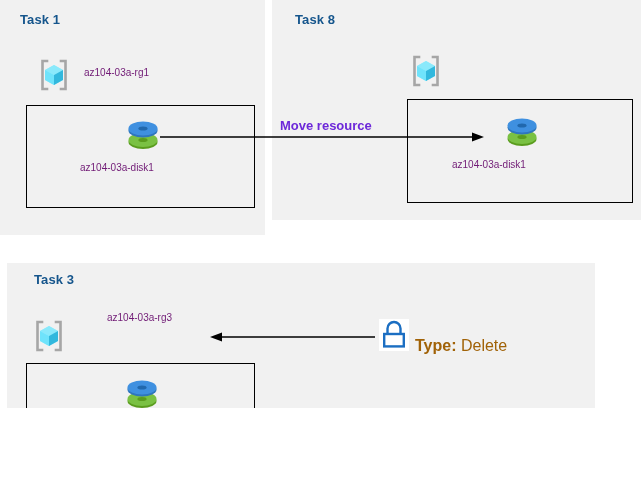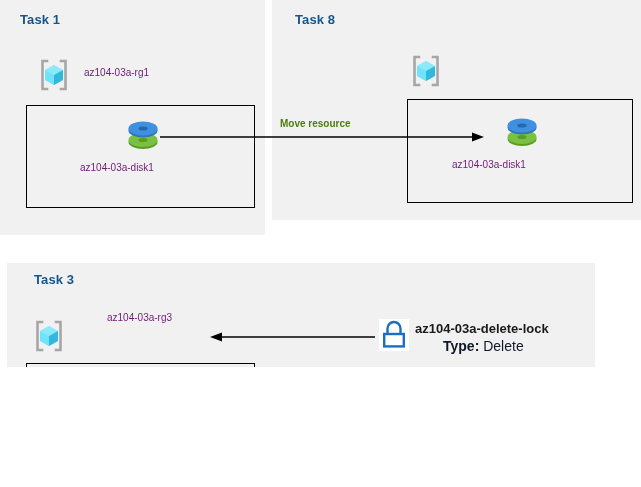--- a/index.html
+++ b/index.html
@@ -6,21 +6,21 @@
     margin: 0;
     padding: 0;
     background: #ffffff;
   }
   body {
     font-family: "Liberation Sans", sans-serif;
   }
   #canvas {
     position: relative;
     width: 641px;
-    height: 367px;
+    height: 408px;
     background: #ffffff;
     overflow: hidden;
   }
   .panel {
     position: absolute;
     background: #f1f1f1;
   }
   .task-label {
     position: absolute;
     font-size: 13px;
@@ -45,32 +45,31 @@
   .lock-label {
     position: absolute;
     font-size: 13px;
     font-weight: bold;
     color: #1a1a1a;
     white-space: nowrap;
     line-height: 16px;
   }
   .lock-type {
     position: absolute;
-    font-size: 14px;
-    color: #0f172a;
+    font-size: 16px;
+    color: #a16207;
     white-space: nowrap;
     line-height: 16px;
-    margin-left: 28px;
   }
   .lock-type b { font-weight: bold; }
   .arrow-label {
     position: absolute;
-    font-size: 10px;
+    font-size: 13px;
     font-weight: bold;
-    color: #4d7c0f;
+    color: #6d28d9;
     white-space: nowrap;
   }
   .icon-rg, .icon-disk, .icon-lock {
     position: absolute;
     display: block;
   }
   .connector {
     position: absolute;
     display: block;
     overflow: visible;
@@ -167,21 +166,20 @@
     <polygon points="0,9 12,4.4 12,13.6" fill="#000000"></polygon>
   </svg>
 
   <span class="icon-lock" style="left:379px; top:319px; width:30px; height:32px;">
     <svg width="30" height="32" viewBox="0 0 30 32" aria-hidden="true">
       <rect x="0" y="0" width="30" height="32" fill="#ffffff"></rect>
       <path d="M8.5 15 L8.5 9.5 A6.5 6.5 0 0 1 21.5 9.5 L21.5 15" fill="none" stroke="#1b6ec2" stroke-width="2.4"></path>
       <rect x="5.2" y="15" width="19.6" height="12.4" fill="none" stroke="#1b6ec2" stroke-width="2.4"></rect>
     </svg>
   </span>
-  <div class="lock-label" style="left:415px; top:321px;">az104-03a-delete-lock</div>
   <div class="lock-type" style="left:415px; top:338px;">
     <b>Type:</b>
     <span>Delete</span>
   </div>
 
   <div class="inner-box" style="left:26px; top:363px; width:229px; height:102px;"></div>
 
   <span class="icon-disk" style="left:122px; top:373px; width:40px; height:40px;">
     <svg width="40" height="40" viewBox="0 0 40 40" aria-hidden="true">
       <ellipse cx="20" cy="28" rx="14.5" ry="7" fill="#5a9c1e"></ellipse>

